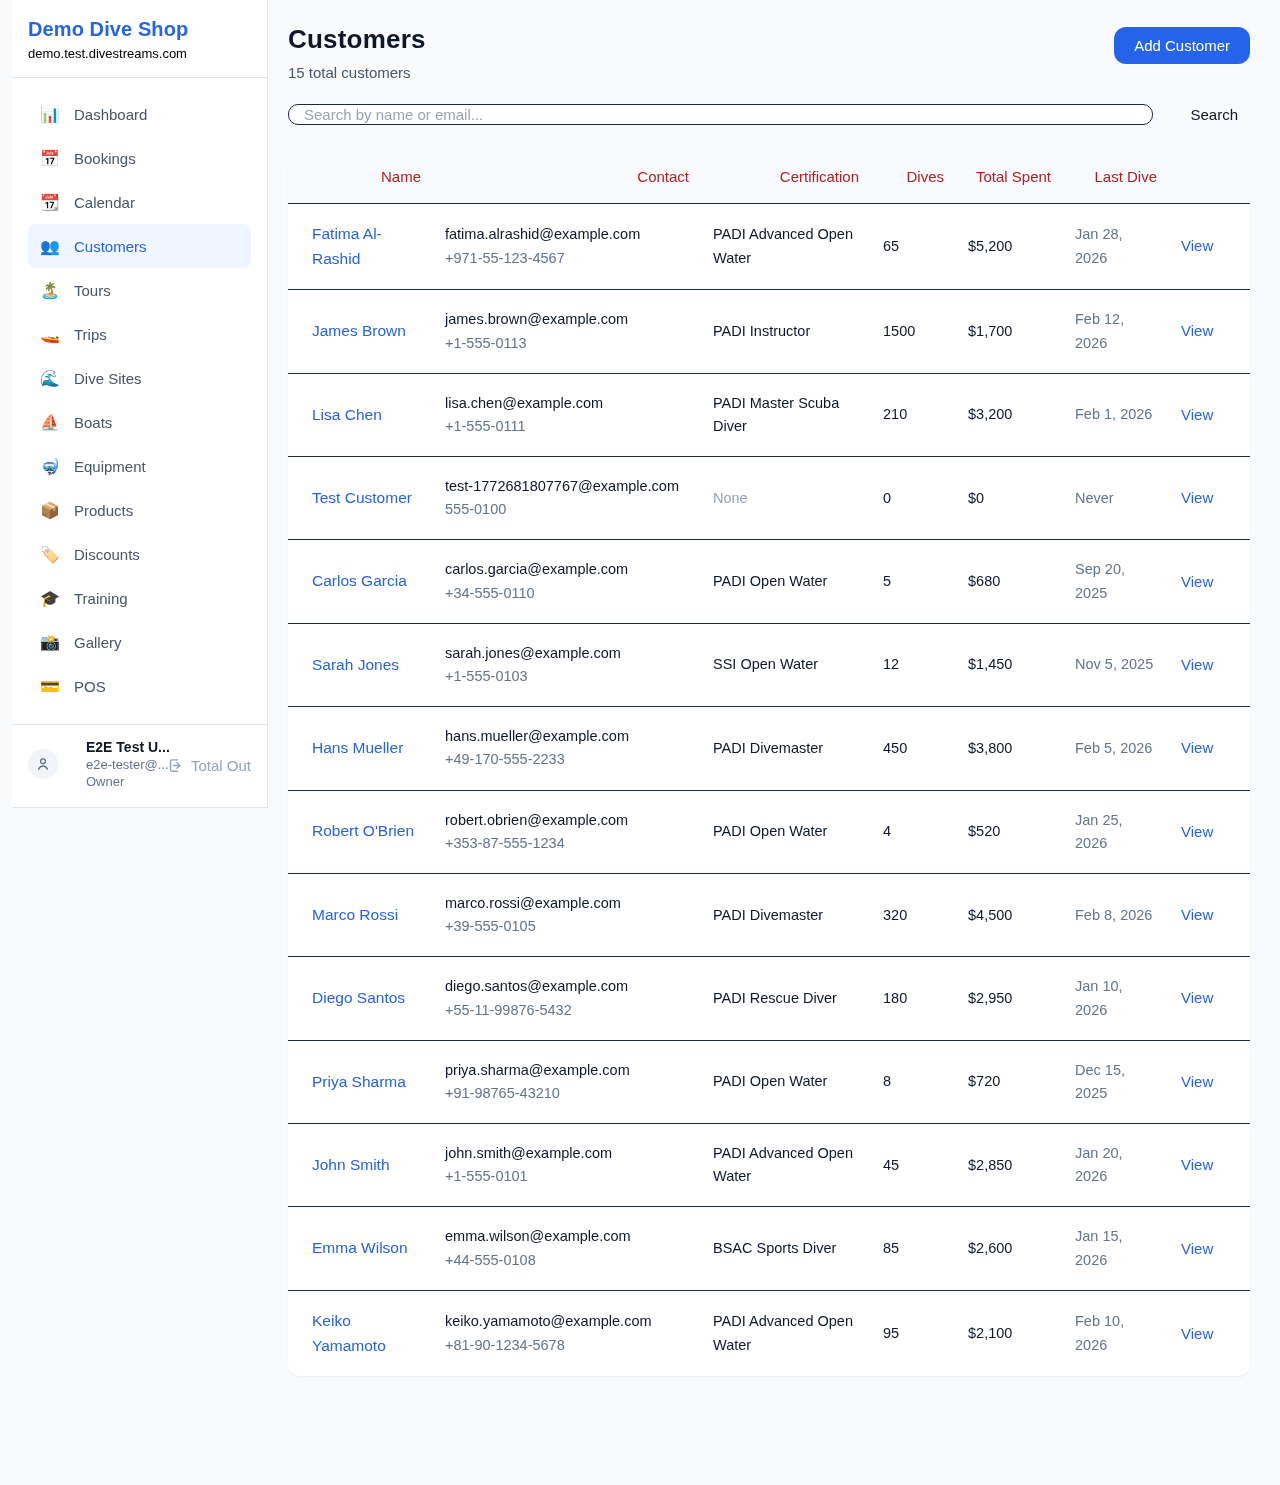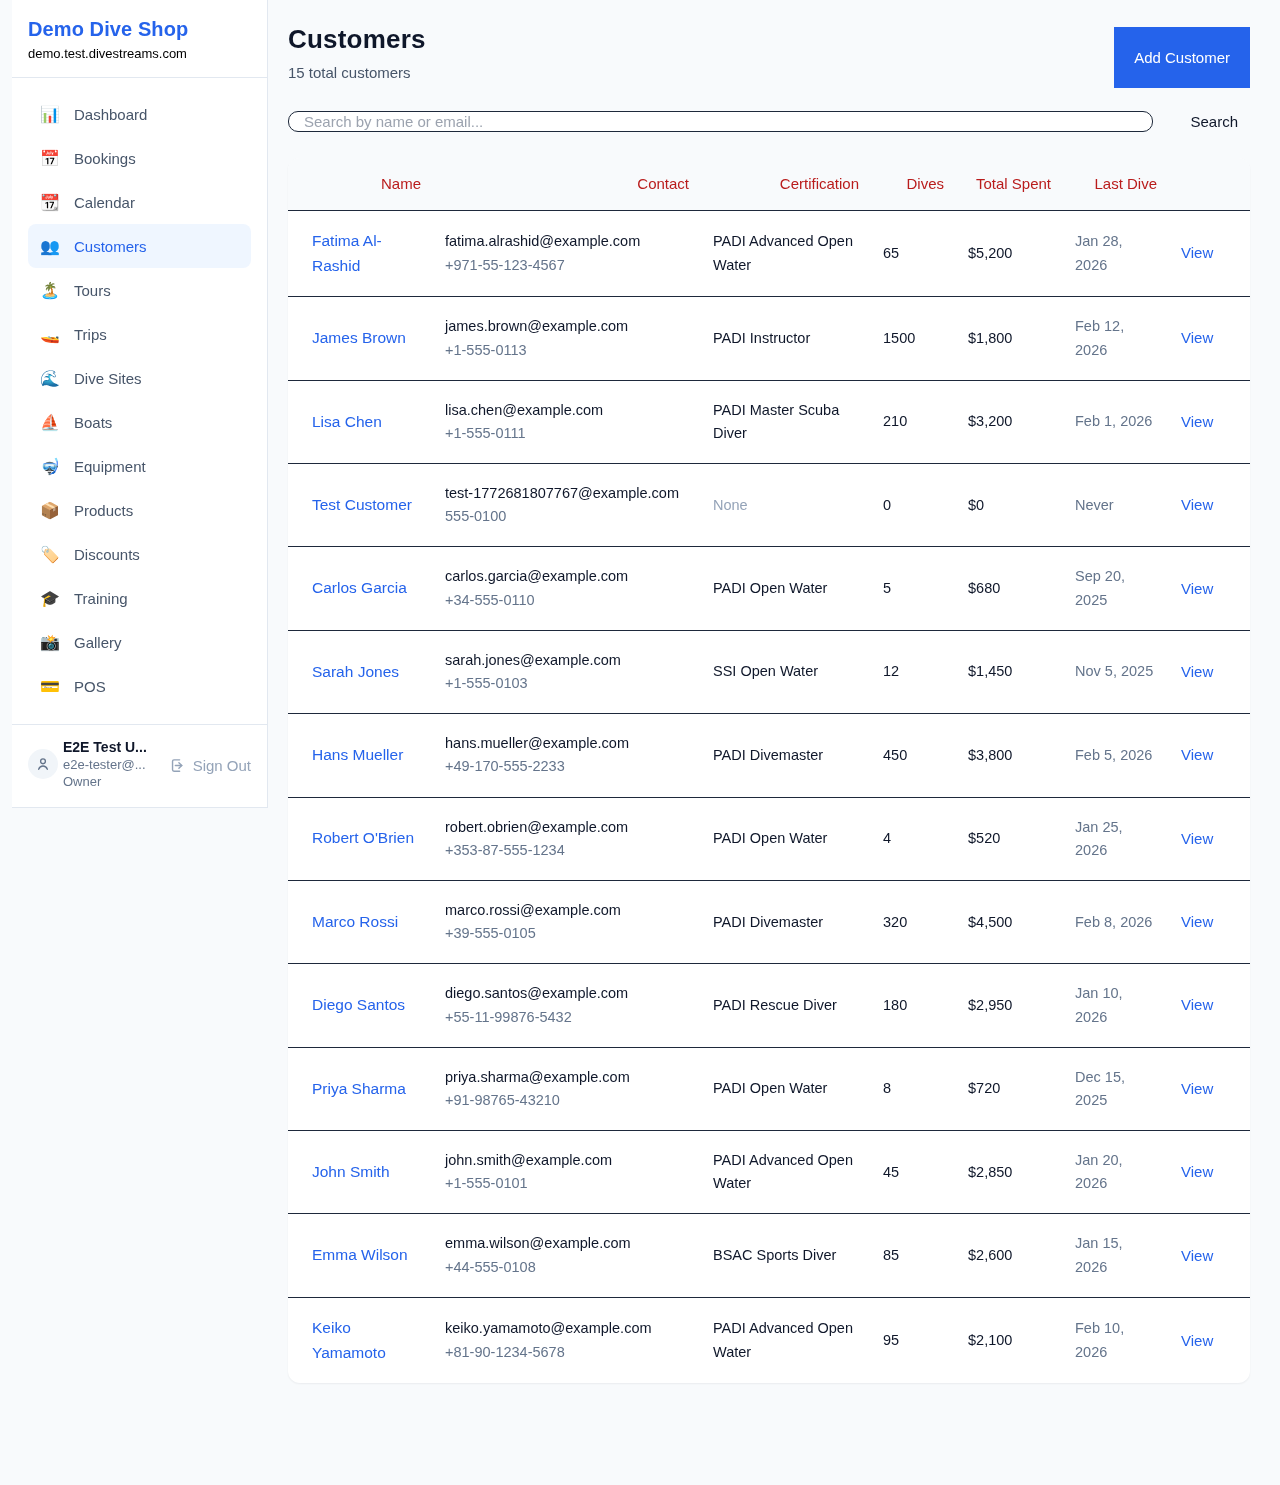--- a/index.html
+++ b/index.html
@@ -26,21 +26,21 @@
   .nav-item {
     display:flex; align-items:center; gap:14px;
     height:44px; padding:0 12px; border-radius:8px;
     color:#475569; font-size:15px; cursor:pointer;
   }
   .nav-item .nav-icon { font-size:16px; width:20px; text-align:center; flex:0 0 20px; }
   .nav-item.active { background:#eff6ff; color:#2563eb; }
   .user-box {
     border-top:1px solid #e2e8f0;
     padding:14px 16px 18px;
-    display:flex; align-items:center; gap:5px;
+    display:flex; align-items:center; gap:28px;
   }
   .avatar {
     width:30px; height:30px; border-radius:50%;
     background:#f1f5f9; display:flex; align-items:center; justify-content:center;
     flex:0 0 30px;
   }
   .user-info { min-width:0; flex:1; }
   .user-name { font-size:14px; font-weight:bold; color:#0f172a; white-space:nowrap; }
   .user-email { font-size:13px; color:#64748b; white-space:nowrap; margin-top:2px; }
   .user-role { font-size:13px; color:#64748b; margin-top:2px; }
@@ -49,23 +49,23 @@
     color:#94a3b8; font-size:15px; cursor:pointer; white-space:nowrap;
     margin-top:2px;
   }
 
   
   .main { position:absolute; left:256px; top:0; width:1024px; padding:24px 30px 27px 32px; }
   .page-head { display:flex; justify-content:space-between; align-items:flex-start; }
   .page-title { font-size:26px; font-weight:bold; color:#0f172a; letter-spacing:.2px; }
   .page-sub { font-size:15px; color:#475569; margin-top:9px; }
   .btn-primary {
-    background:#2563eb; color:#fff; border:none; border-radius:0;
+    background:#2563eb; color:#fff; border:none; border-radius:12px;
     font-family:inherit; font-size:15px; font-weight:500;
-    padding:22px 20px; cursor:pointer; margin-top:3px;
+    padding:10px 20px; cursor:pointer; margin-top:3px;
   }
   .search-row { display:flex; align-items:center; margin-top:23px; }
   .search-input {
     flex:1; height:21px; border:1px solid #1e293b; border-radius:10px;
     background:#fff; padding:0 15px; font-family:inherit; font-size:15px; color:#0f172a;
     outline:none;
   }
   .search-input::placeholder { color:#9ca3af; }
   .search-btn {
     background:none; border:none; font-family:inherit;
@@ -194,21 +194,21 @@
       <div class="user-name">E2E Test U...</div>
       <div class="user-email">e2e-tester@...</div>
       <div class="user-role">Owner</div>
     </div>
     <div class="signout">
       <svg width="17" height="17" viewBox="0 0 24 24" fill="none" stroke="#94a3b8" stroke-width="2" stroke-linecap="round" stroke-linejoin="round">
         <path d="M15 4H7a2 2 0 0 0-2 2v12a2 2 0 0 0 2 2h8"></path>
         <polyline points="14 8 18 12 14 16"></polyline>
         <line x1="18" y1="12" x2="9" y2="12"></line>
       </svg>
-      <span>Sign Out</span>
+      <span>Total Out</span>
     </div>
   </div>
 </aside>
 
 <main class="main">
   <div class="page-head">
     <div>
       <div class="page-title">Customers</div>
       <div class="page-sub">15 total customers</div>
     </div>
@@ -257,21 +257,21 @@
     </tr>
 
     <tr>
       <td class="name"><a>James Brown</a></td>
       <td class="contact">
         <div class="email">james.brown@example.com</div>
         <div class="phone">+1-555-0113</div>
       </td>
       <td class="cert">PADI Instructor</td>
       <td class="dives">1500</td>
-      <td class="spent">$1,800</td>
+      <td class="spent">$1,700</td>
       <td class="last">Feb 12, 2026</td>
       <td class="view"><a>View</a></td>
     </tr>
 
     <tr>
       <td class="name"><a>Lisa Chen</a></td>
       <td class="contact">
         <div class="email">lisa.chen@example.com</div>
         <div class="phone">+1-555-0111</div>
       </td>

